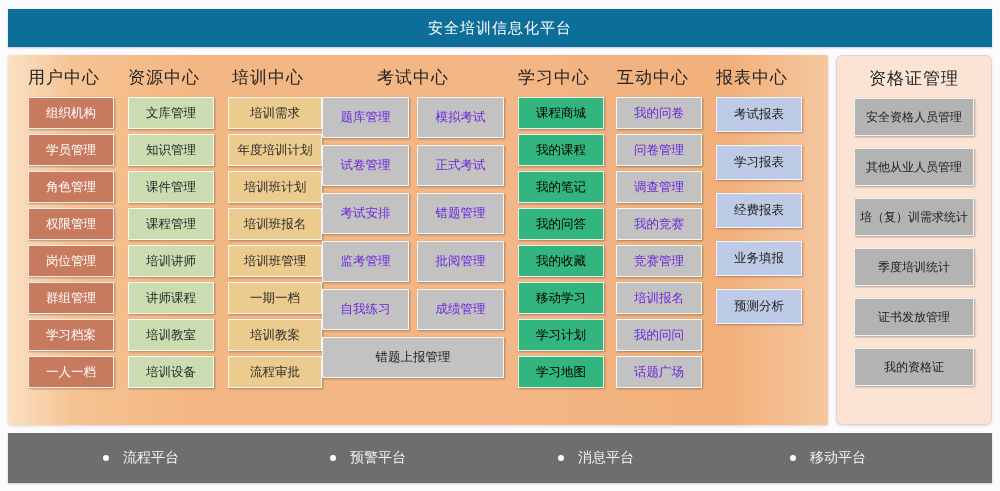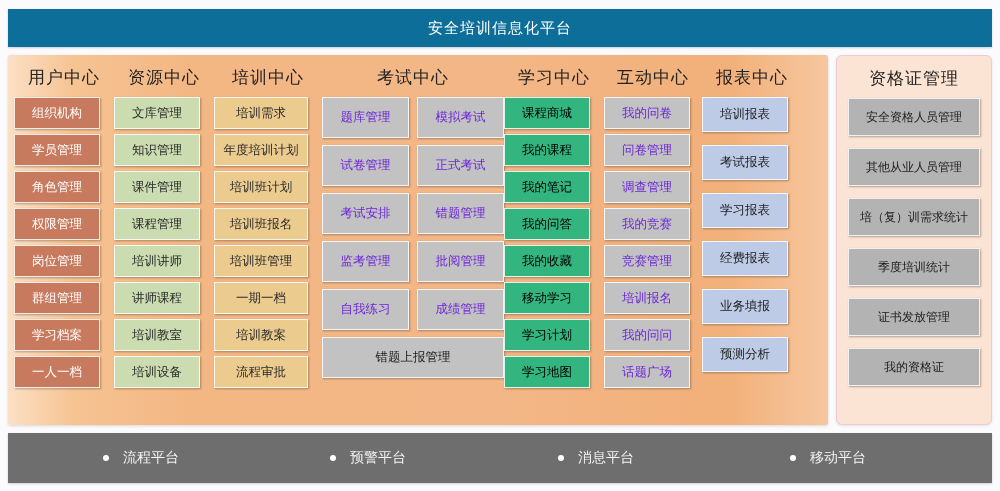--- a/index.html
+++ b/index.html
@@ -38,21 +38,21 @@
   }
   .col{
     display:flex;flex-direction:column;align-items:center;
     box-sizing:border-box;
   }
   .col-head{
     font-size:17px;color:#222;letter-spacing:1px;
     height:30px;line-height:30px;margin-bottom:4px;white-space:nowrap;
   }
   .tiles{
-    display:flex;flex-direction:column;gap:5px;width:100%;align-items:flex-start;
+    display:flex;flex-direction:column;gap:5px;width:100%;align-items:flex-end;
   }
   .tile{
     width:86px;height:32px;
     display:flex;align-items:center;justify-content:center;
     font-size:12.5px;color:#2a2a2a;white-space:nowrap;
     border:1px solid rgba(255,255,255,.85);
     box-shadow:1px 1px 2px rgba(0,0,0,.30);
     box-sizing:border-box;
   }
   
@@ -98,21 +98,21 @@
     border:1px solid #f0c9d8;
     border-radius:6px;
     box-sizing:border-box;
     display:flex;flex-direction:column;align-items:center;
     padding-top:8px;
     box-shadow:0 1px 3px rgba(0,0,0,.10);
   }
   .cert-panel .col-head{font-size:17px;}
   .cert-tiles{display:flex;flex-direction:column;gap:12px;width:100%;align-items:center;}
   .cert-tile{
-    width:132px;height:38px;
+    width:120px;height:38px;
     display:flex;align-items:center;justify-content:center;
     font-size:12px;color:#1c1c1c;white-space:nowrap;
     background:#b3b3b3;
     border:1px solid rgba(255,255,255,.8);
     box-shadow:1px 1px 2px rgba(0,0,0,.30);
     box-sizing:border-box;
   }
 
   
   .footer{
@@ -228,21 +228,20 @@
           <div class="tile t-gray">竞赛管理</div>
           <div class="tile t-gray">培训报名</div>
           <div class="tile t-gray">我的问问</div>
           <div class="tile t-gray">话题广场</div>
         </div>
       </div>
 
       <div class="col c-report">
         <div class="col-head">报表中心</div>
         <div class="tiles">
-          <div class="tile t-blue">培训报表</div>
           <div class="tile t-blue">考试报表</div>
           <div class="tile t-blue">学习报表</div>
           <div class="tile t-blue">经费报表</div>
           <div class="tile t-blue">业务填报</div>
           <div class="tile t-blue">预测分析</div>
         </div>
       </div>
 
     </div>
   </div>

